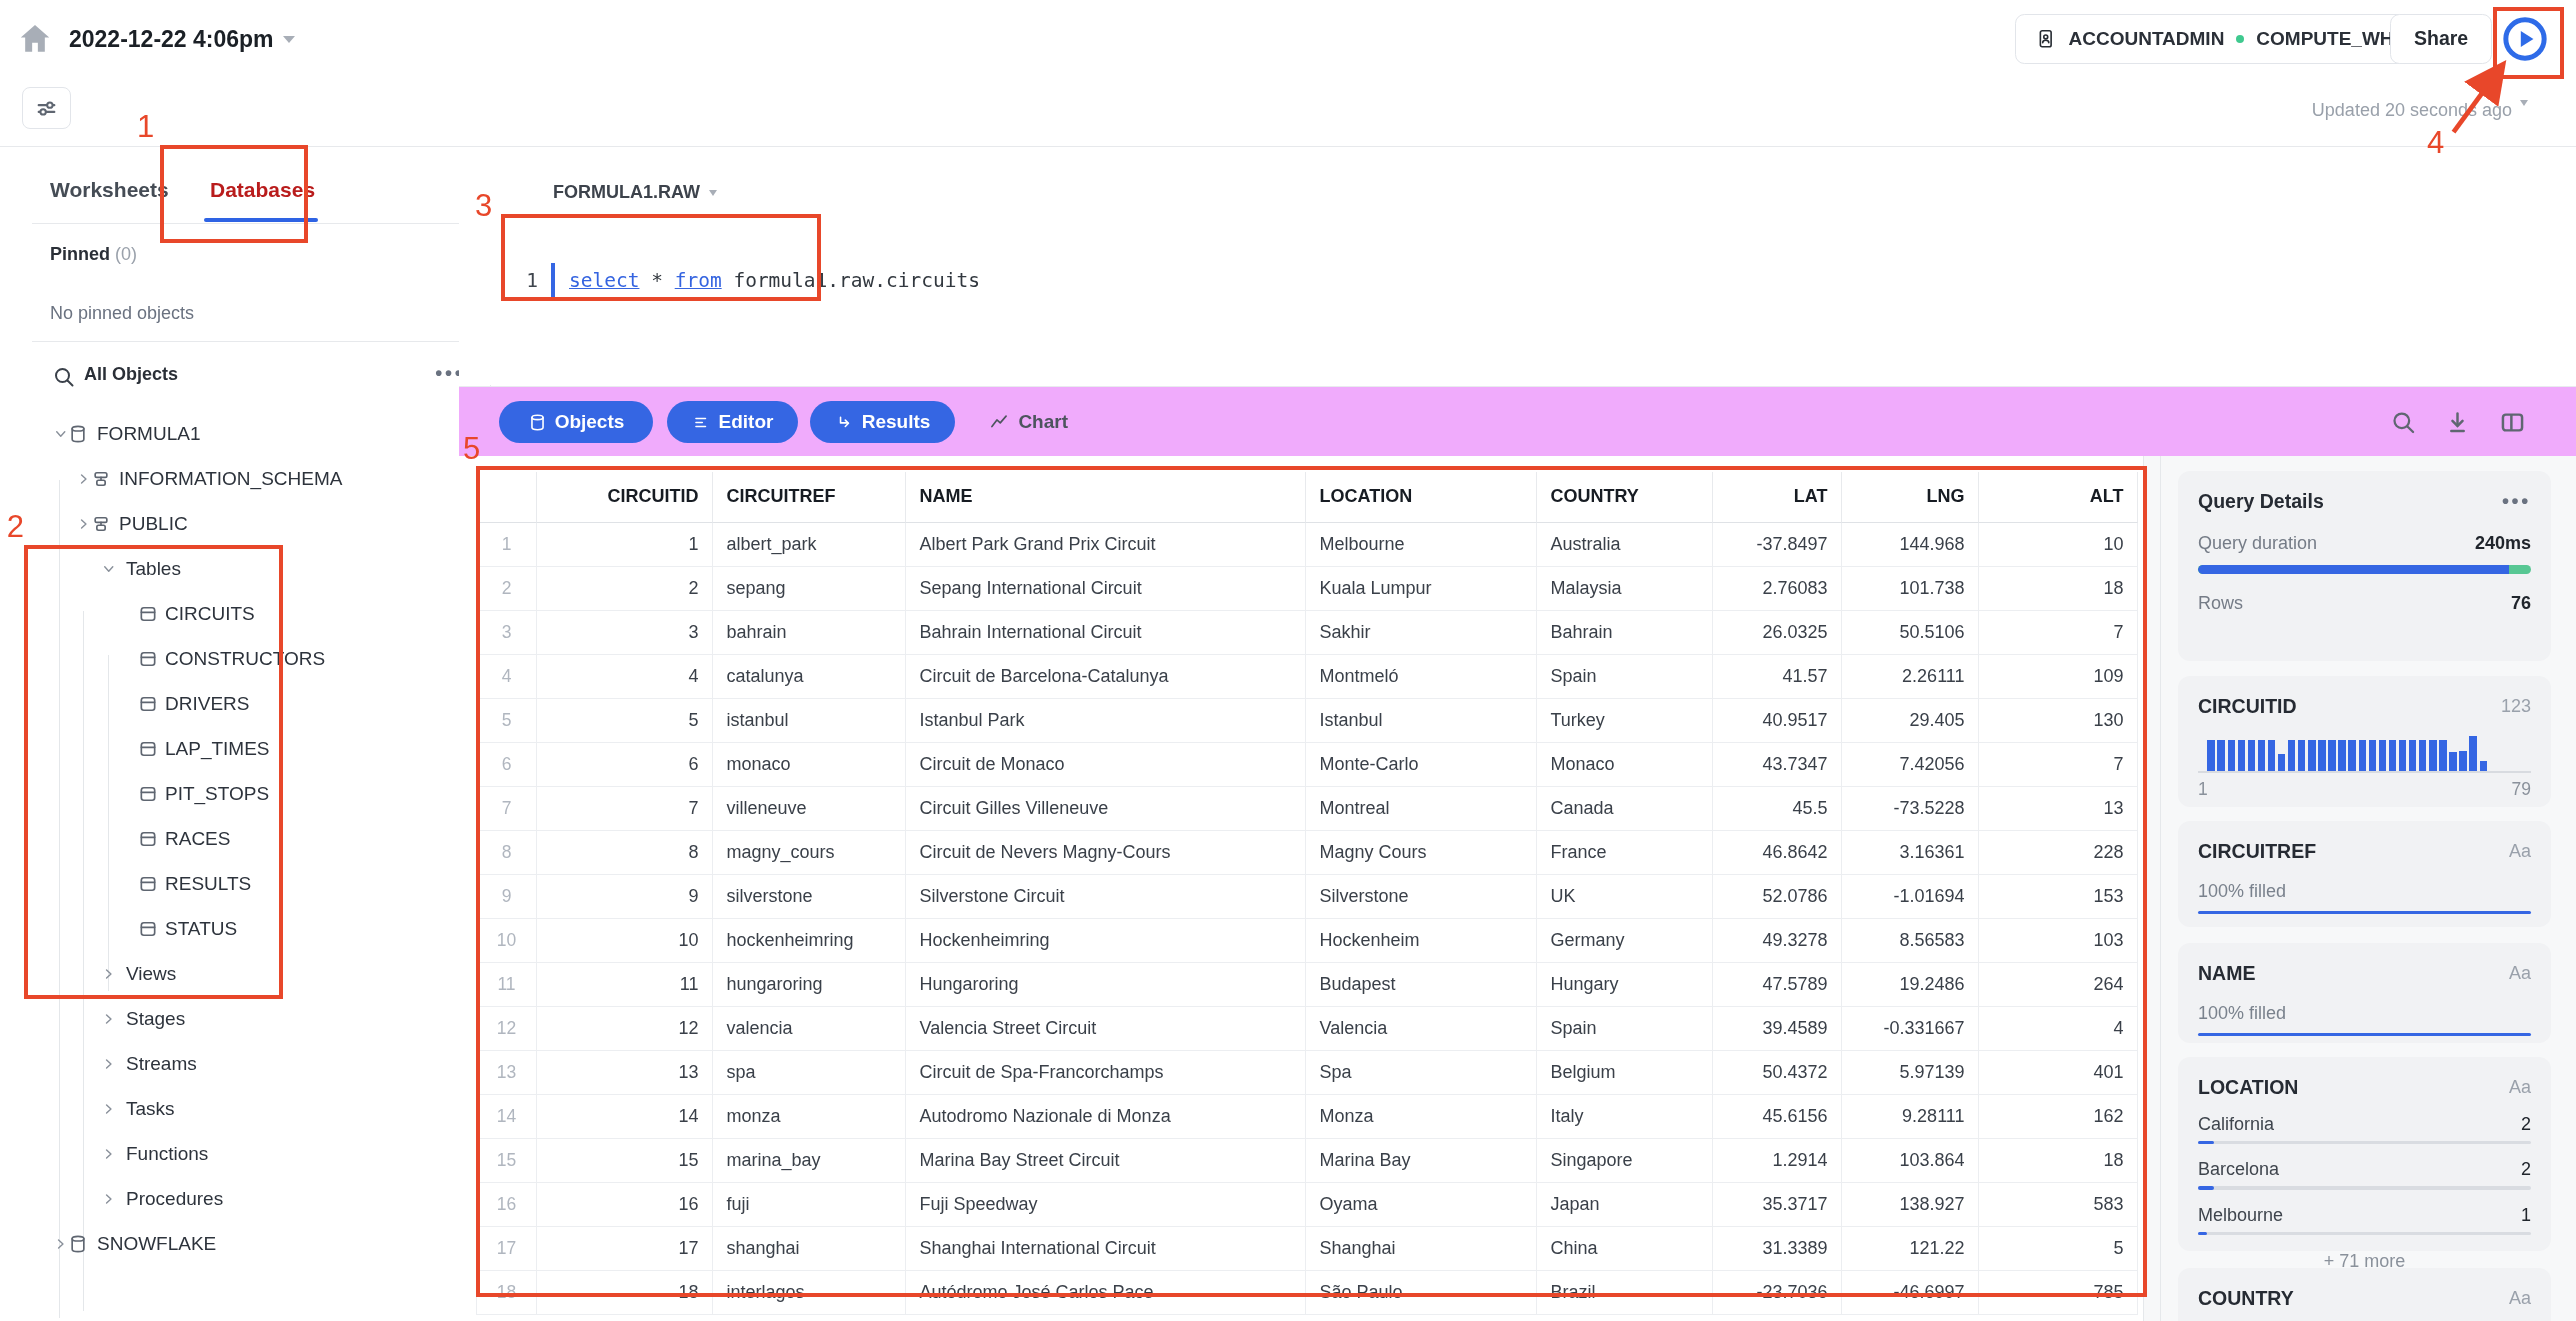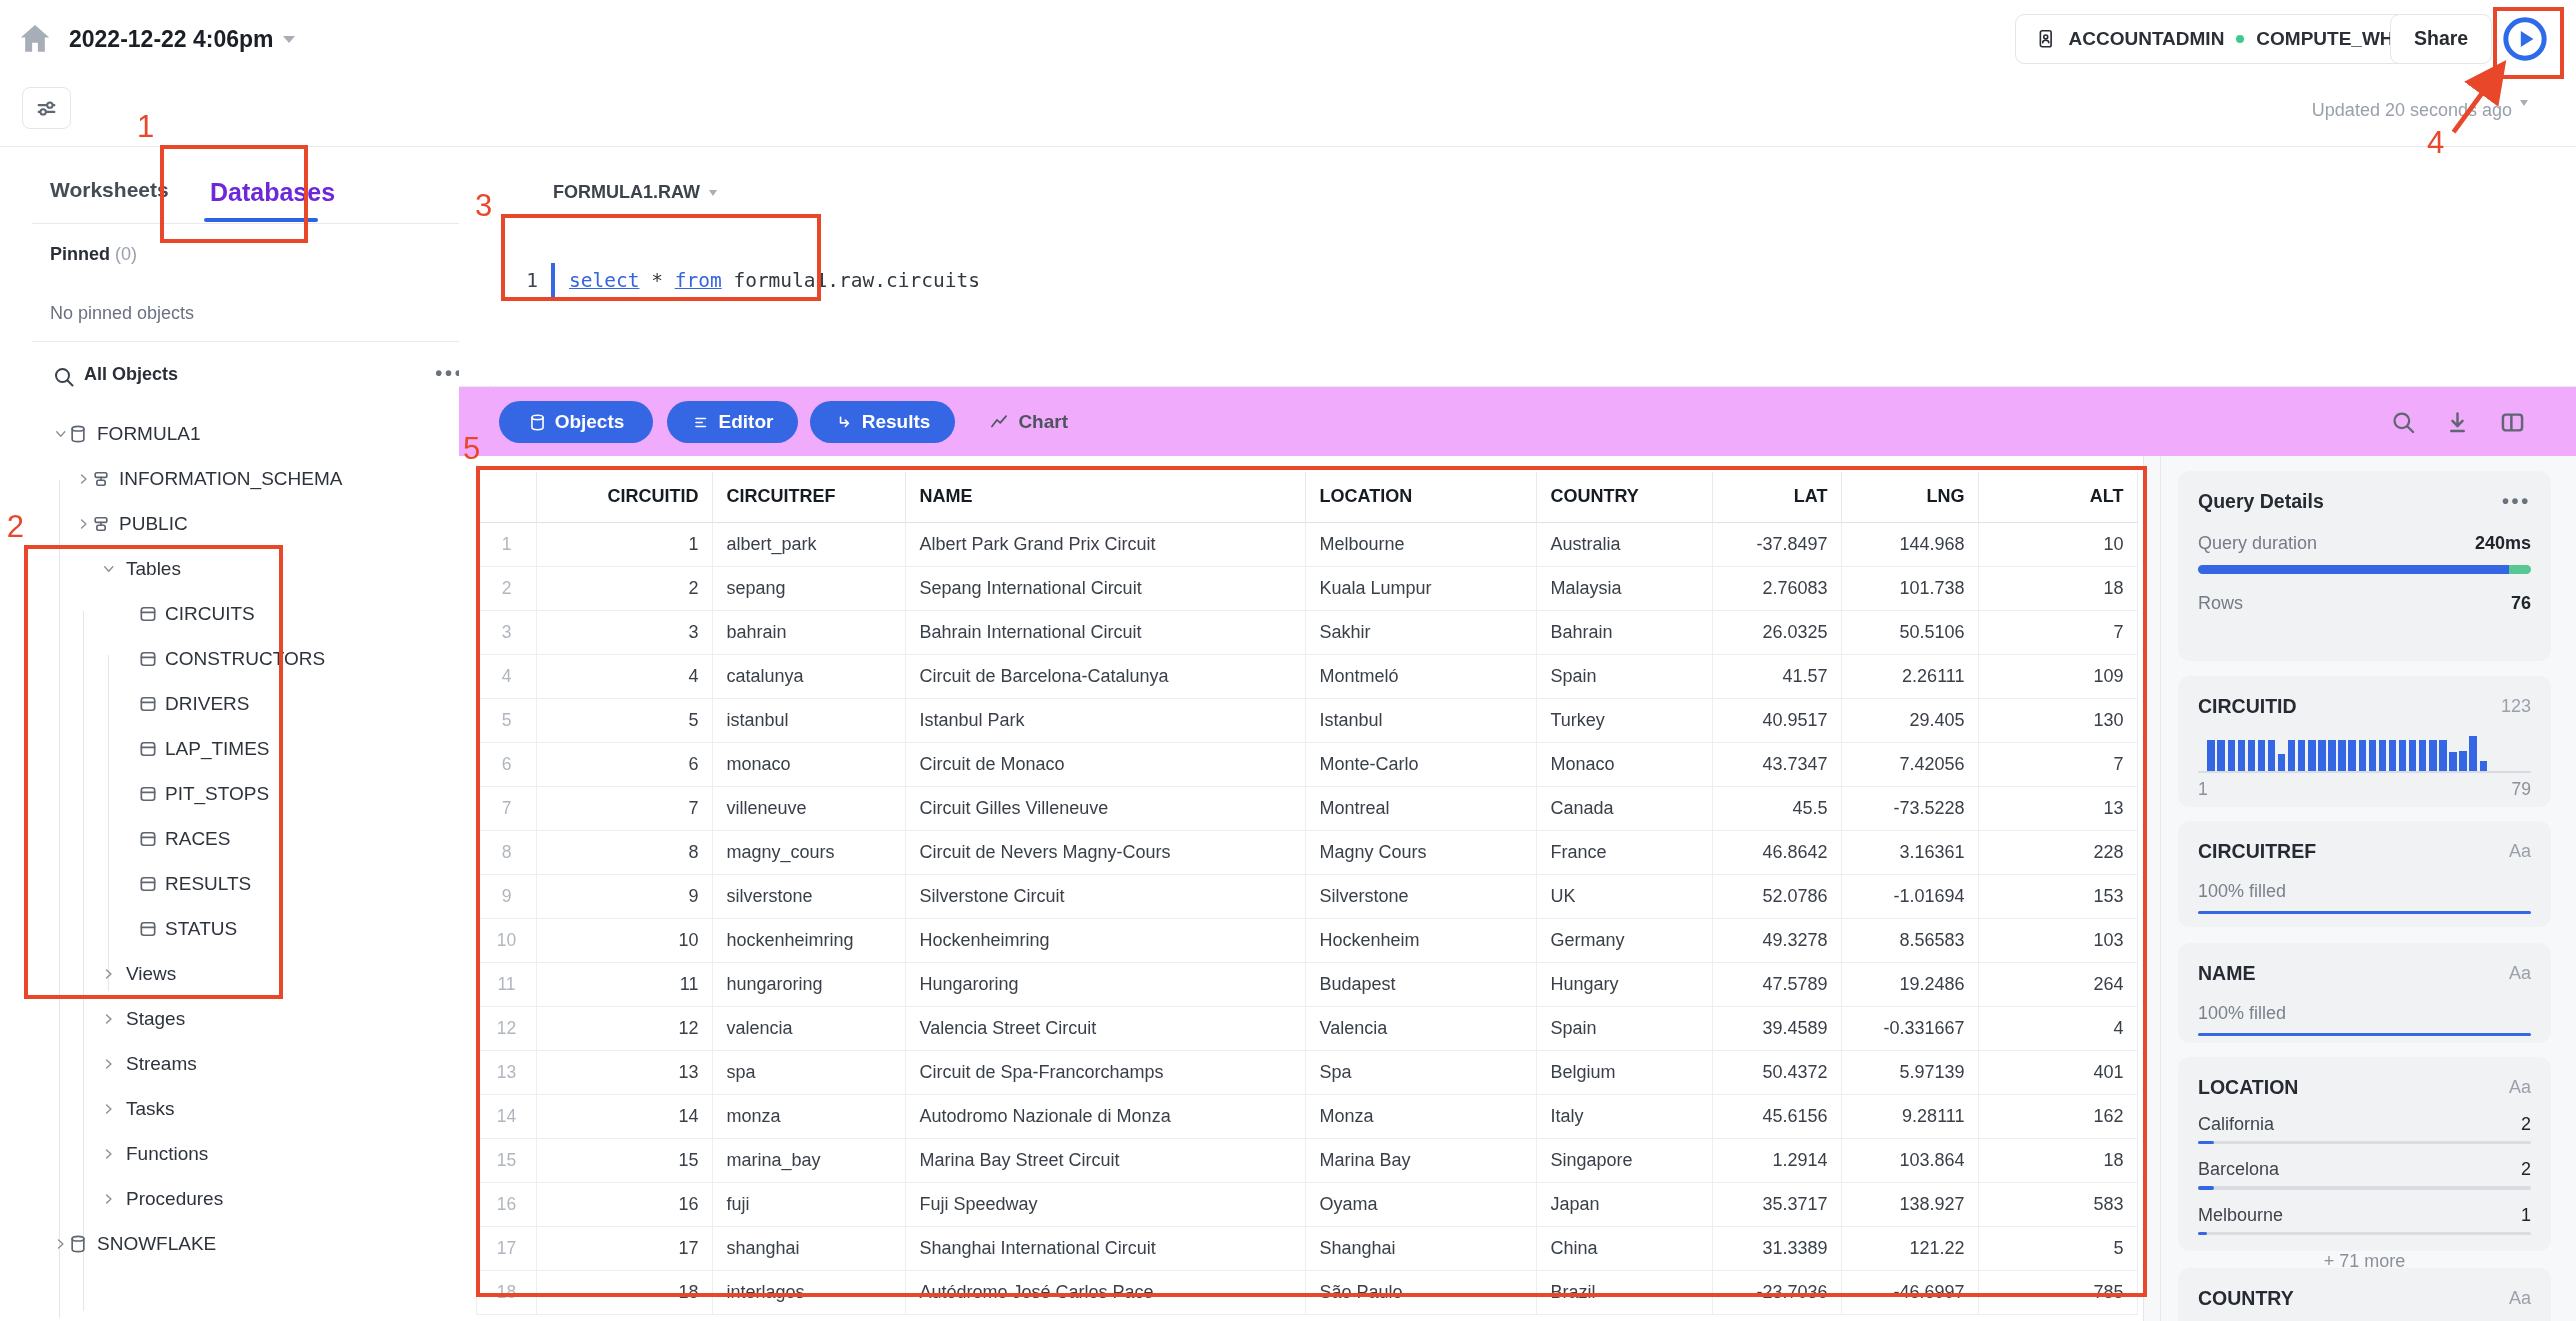--- a/index.html
+++ b/index.html
@@ -17,21 +17,21 @@
   .gdot{width:8px;height:8px;border-radius:50%;background:#3fc98f;display:inline-block;}
   .share-btn{position:absolute;left:2390px;top:13.5px;height:48px;border:1.3px solid #e2e5ea;border-radius:9.4px;background:#fff;display:flex;align-items:center;padding:0 23px;font-size:19.5px;font-weight:700;color:#272c33;}
   .run-btn{position:absolute;left:2502px;top:15.5px;width:46px;height:46px;border-radius:50%;background:#fff;display:flex;align-items:center;justify-content:center;}
   .updated{position:absolute;right:48px;top:100px;font-size:18px;color:#99a0aa;display:flex;align-items:flex-start;gap:8px;}
   .updated .caret{border-left-width:4.7px;border-right-width:4.7px;border-top-width:6px;}
 
   
   .sidebar{position:absolute;left:16px;top:147px;width:458px;height:1174px;background:#fff;border-right:1.3px solid #e7e9ec;margin-left:16px;}
   .side-tabs{position:absolute;left:0;top:0;width:100%;height:76px;border-bottom:1.3px solid #e7e9ec;}
   .tab-ws{position:absolute;left:18px;top:31px;font-size:21px;font-weight:700;color:#454c55;}
-  .tab-db{position:absolute;left:178px;top:31px;font-size:25px;font-weight:700;color:#6d28d9;}
+  .tab-db{position:absolute;left:178px;top:31px;font-size:21px;font-weight:700;color:#b91c1c;}
   .tab-underline{position:absolute;left:172px;top:71px;width:114px;height:4px;background:#2e63e4;border-radius:2px;}
   .pinned-row{position:absolute;left:18px;top:97px;font-size:18px;font-weight:700;color:#2a2f37;}
   .pinned-count{font-weight:400;color:#9aa1ab;}
   .no-pinned{position:absolute;left:18px;top:156px;font-size:18px;color:#6a7280;}
   .side-div2{position:absolute;left:0;top:194px;width:100%;height:1.3px;background:#e7e9ec;}
   .allobj-row{position:absolute;left:0;top:214px;width:100%;height:32px;}
   .allobj-label{position:absolute;left:52px;top:2.7px;font-size:18px;font-weight:700;color:#2a2f37;}
   .ellipsis-btn{position:absolute;right:25.6px;top:1.3px;color:#6a7280;letter-spacing:2.7px;font-size:20px;font-weight:700;}
   .tree{position:absolute;left:0;top:264px;width:100%;}
   .tree-row{position:relative;height:45px;cursor:pointer;}

